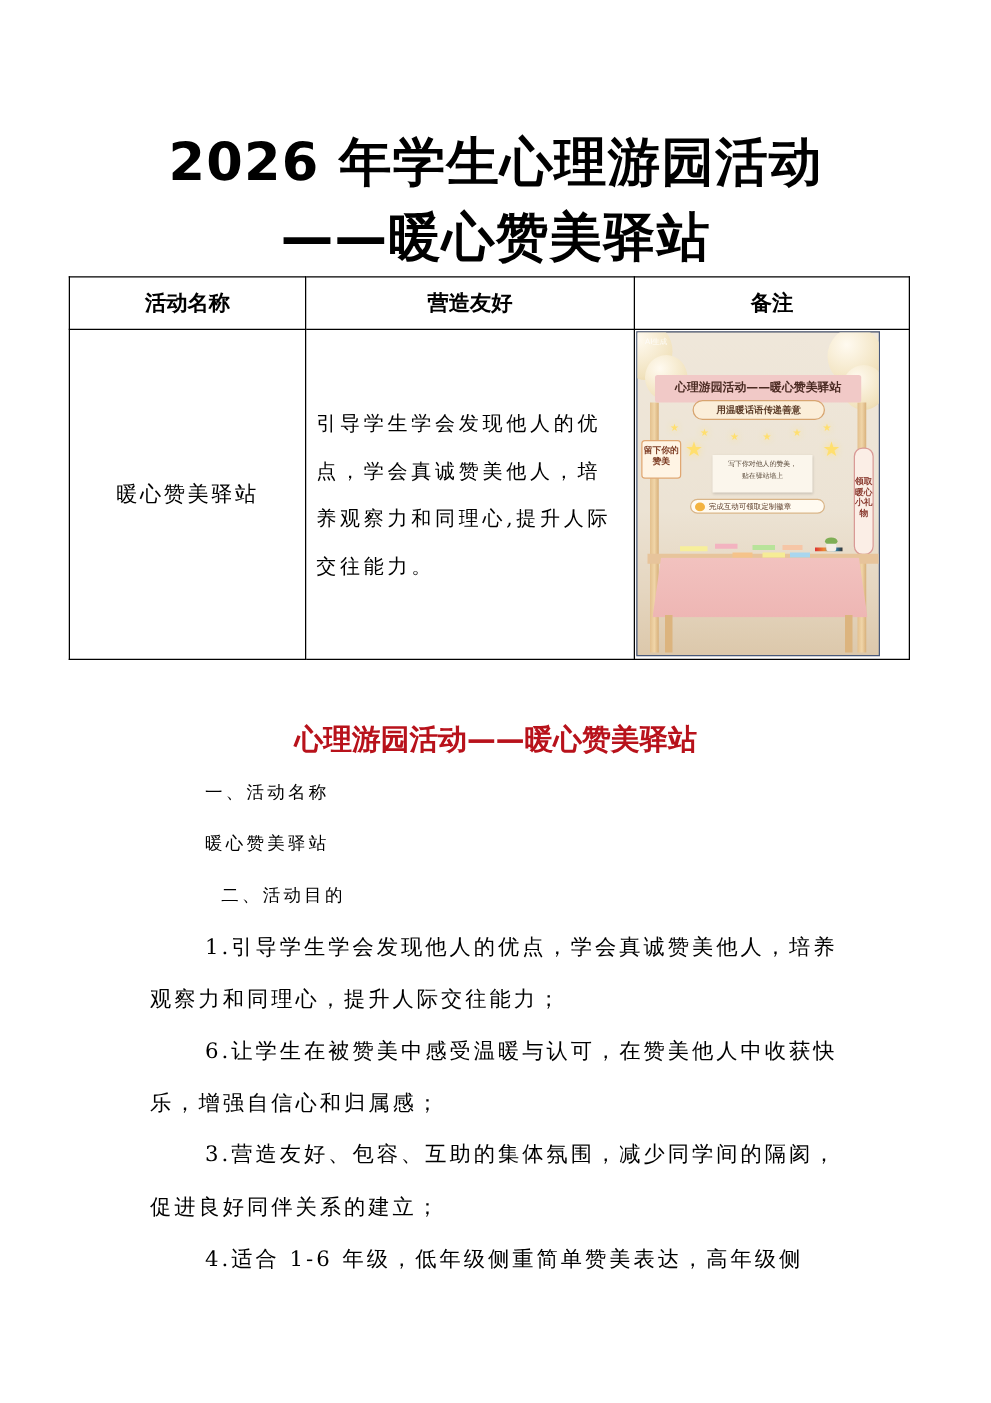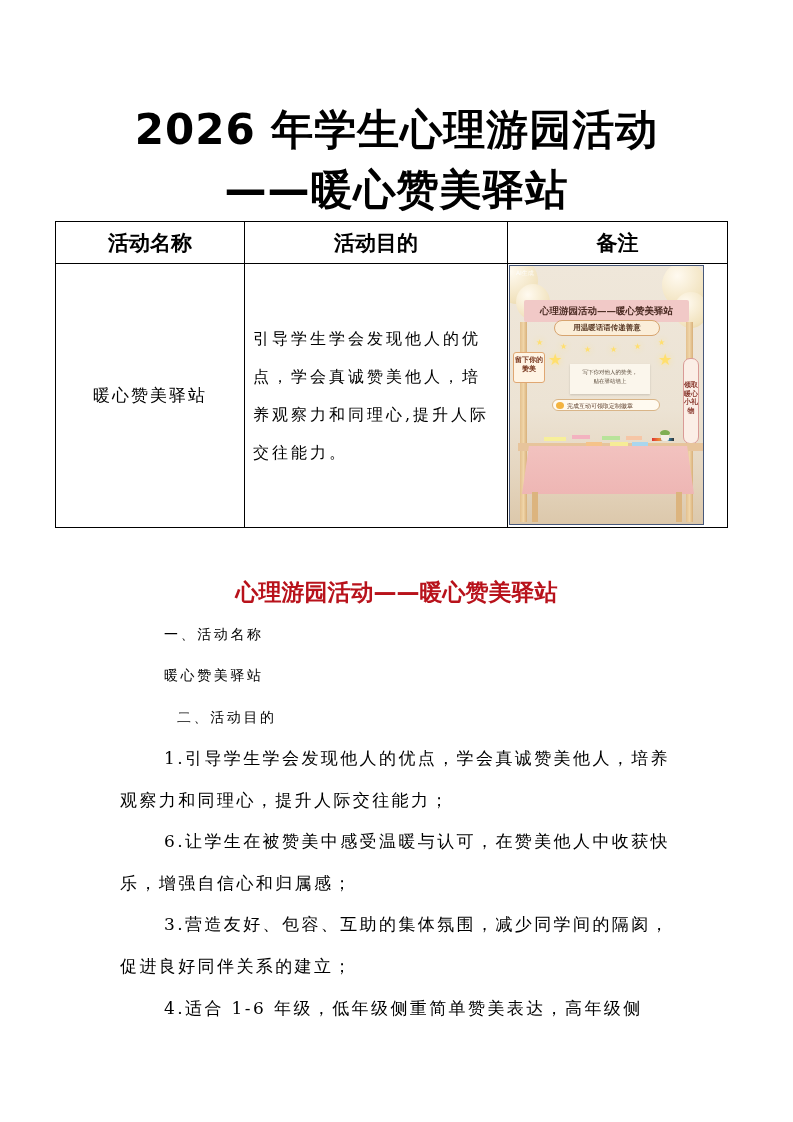--- a/index.html
+++ b/index.html
@@ -15,21 +15,21 @@
     .title.l1 { top: 100px; }
     .title.l2 { top: 160px; }
 
     table.info {
       position: absolute; left: 55px; top: 221px; width: 672px;
       border-collapse: collapse; table-layout: fixed;
     }
     table.info td, table.info th { border: 1.5px solid #000; padding: 0; }
     table.info th {
       height: 41px; font-family: "DejaVu Sans", "Liberation Sans", sans-serif;
-      font-weight: bold; font-size: 21px; text-align: center;
+      font-weight: bold; font-size: 17px; text-align: center;
     }
     table.info td { height: 263px; vertical-align: middle; }
     .cell-name { text-align: center; font-size: 17px; letter-spacing: 2px; }
     .cell-purpose { padding: 0 8px 0 8px !important; font-size: 16px; line-height: 38px; letter-spacing: 3px; }
     .cell-note { position: relative; }
 
     
     .illus {
       position: absolute; left: 1px; top: 1px; width: 193px; height: 258px;
       border: 1px solid #47587a; overflow: hidden;
@@ -89,21 +89,21 @@
 
 <table class="info">
   <colgroup>
     <col style="width:189px">
       <col style="width:263px">
       <col style="width:220px">
   </colgroup>
   <tbody>
       <tr>
     <th>活动名称</th>
-    <th>活动目的</th>
+    <th>营造友好</th>
     <th>备注</th>
   </tr>
   <tr>
     <td class="cell-name">暖心赞美驿站</td>
     <td class="cell-purpose">引导学生学会发现他人的优点，学会真诚赞美他人，培养观察力和同理心,提升人际交往能力。</td>
     <td class="cell-note">
       <div class="illus">
         <div class="balloon" style="left:-14px;top:-8px;width:42px;height:46px;"></div>
         <div class="balloon" style="left:6px;top:18px;width:34px;height:36px;"></div>
         <div class="balloon" style="left:152px;top:-4px;width:44px;height:46px;"></div>

